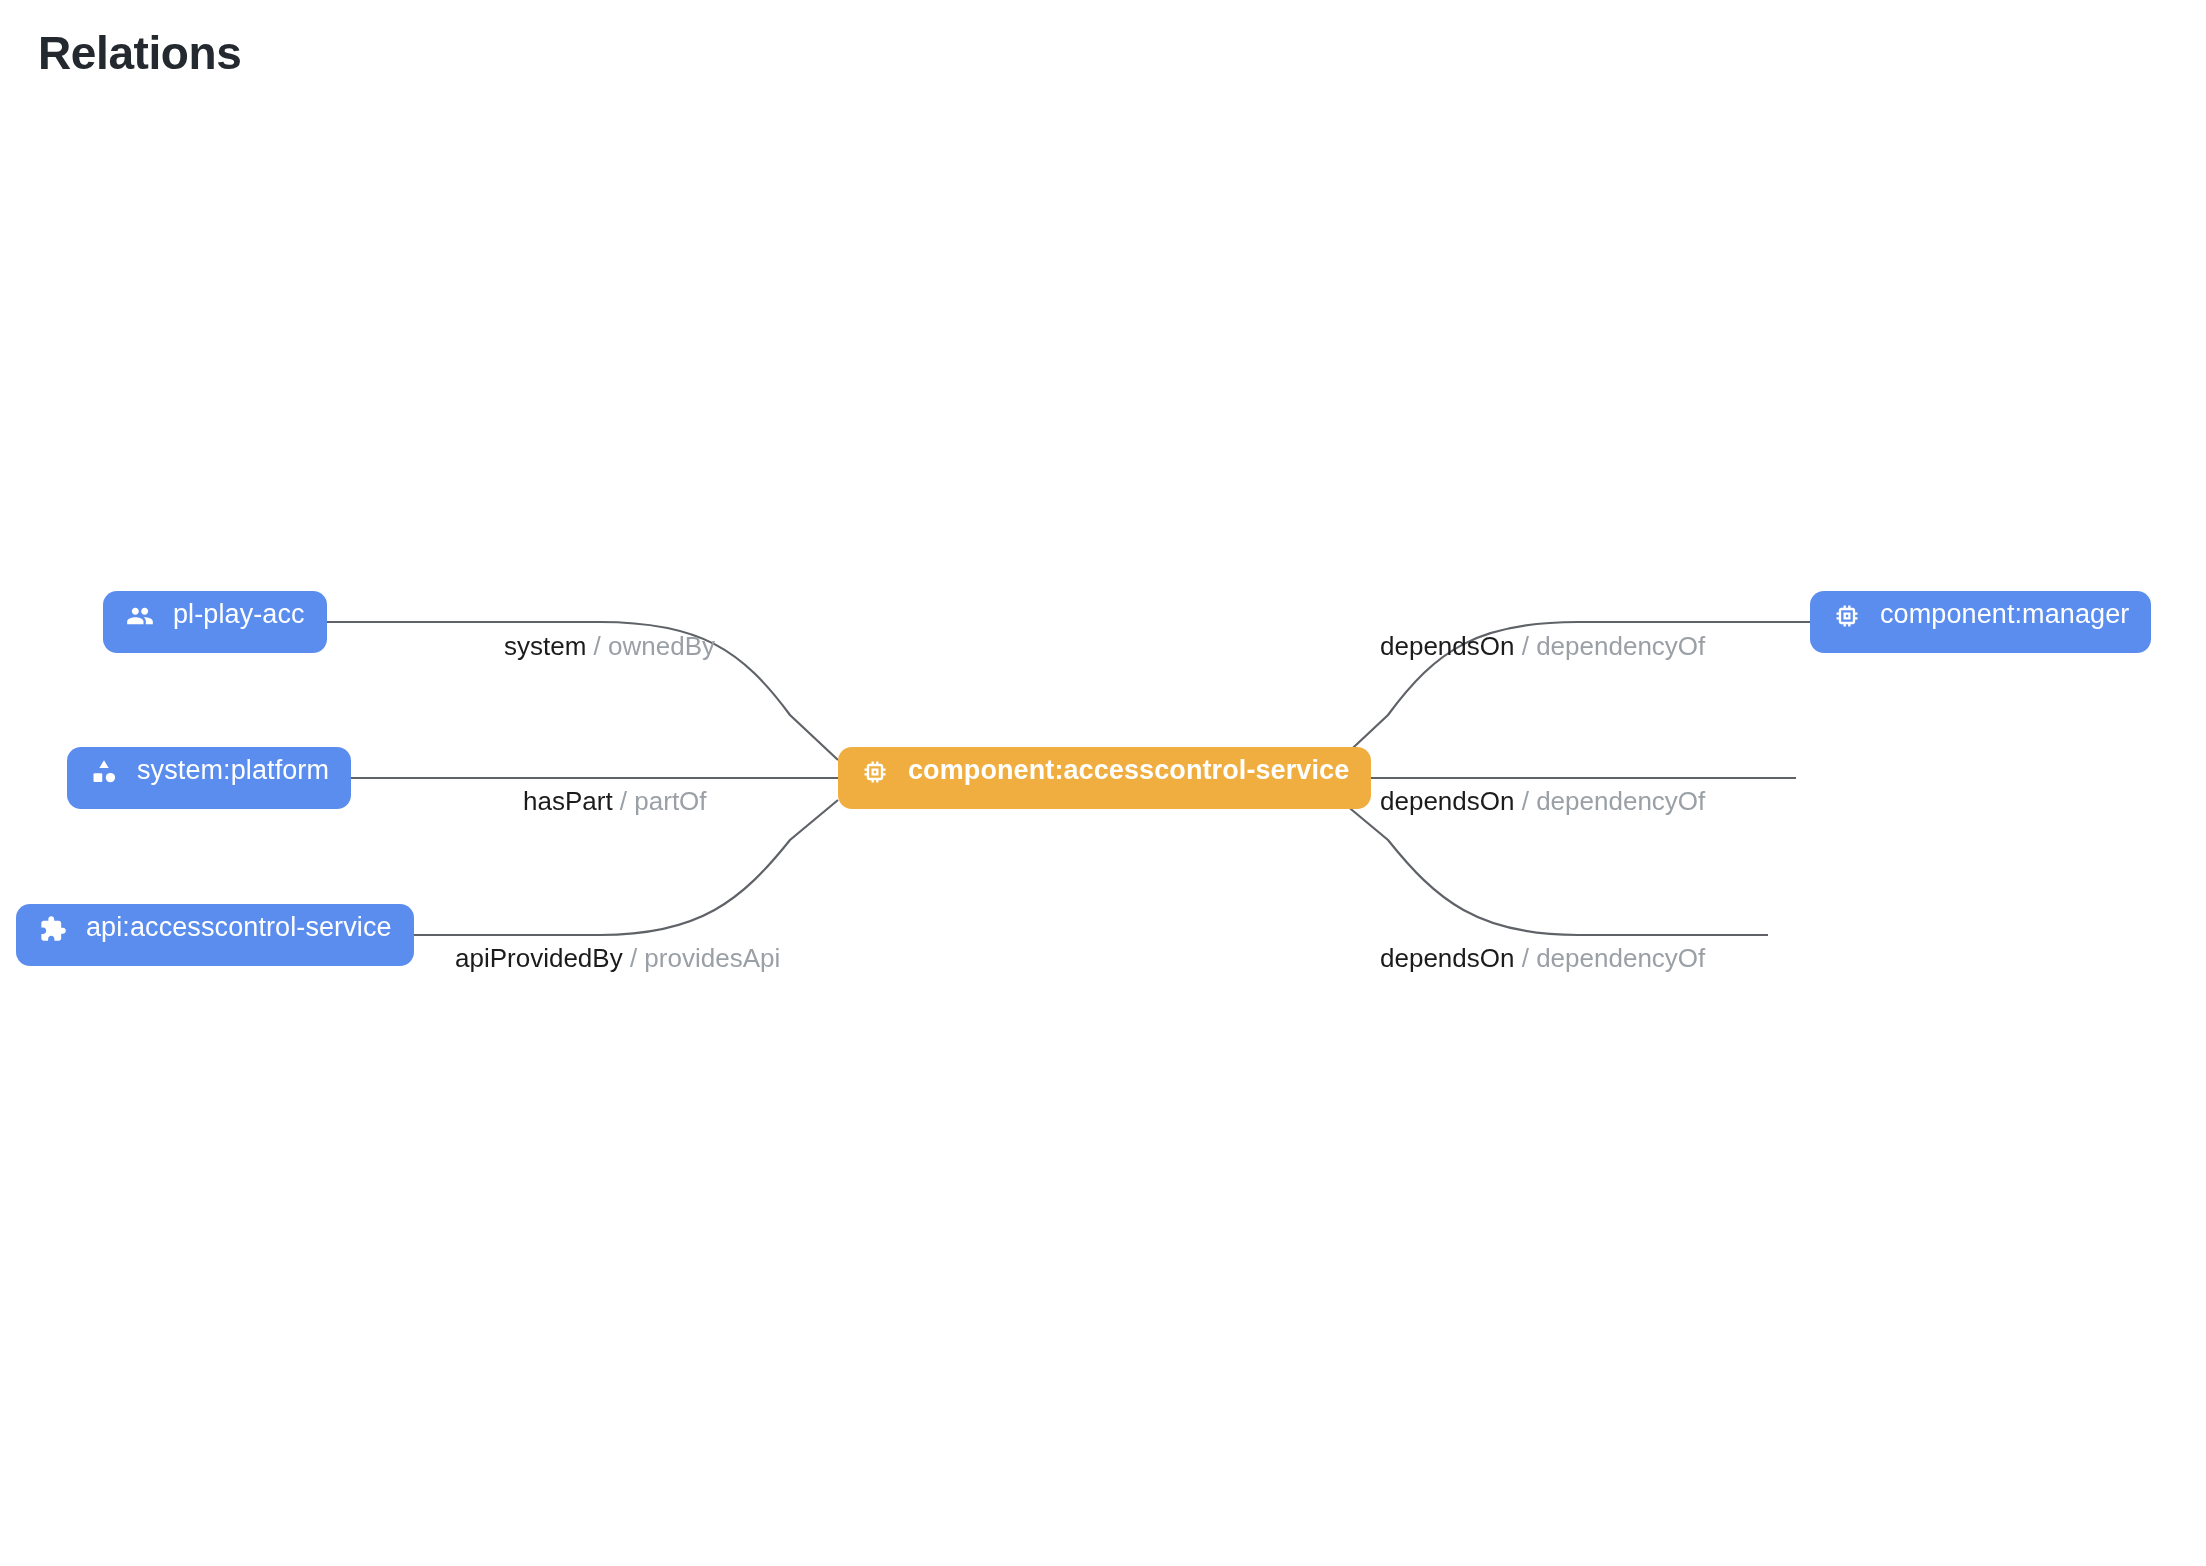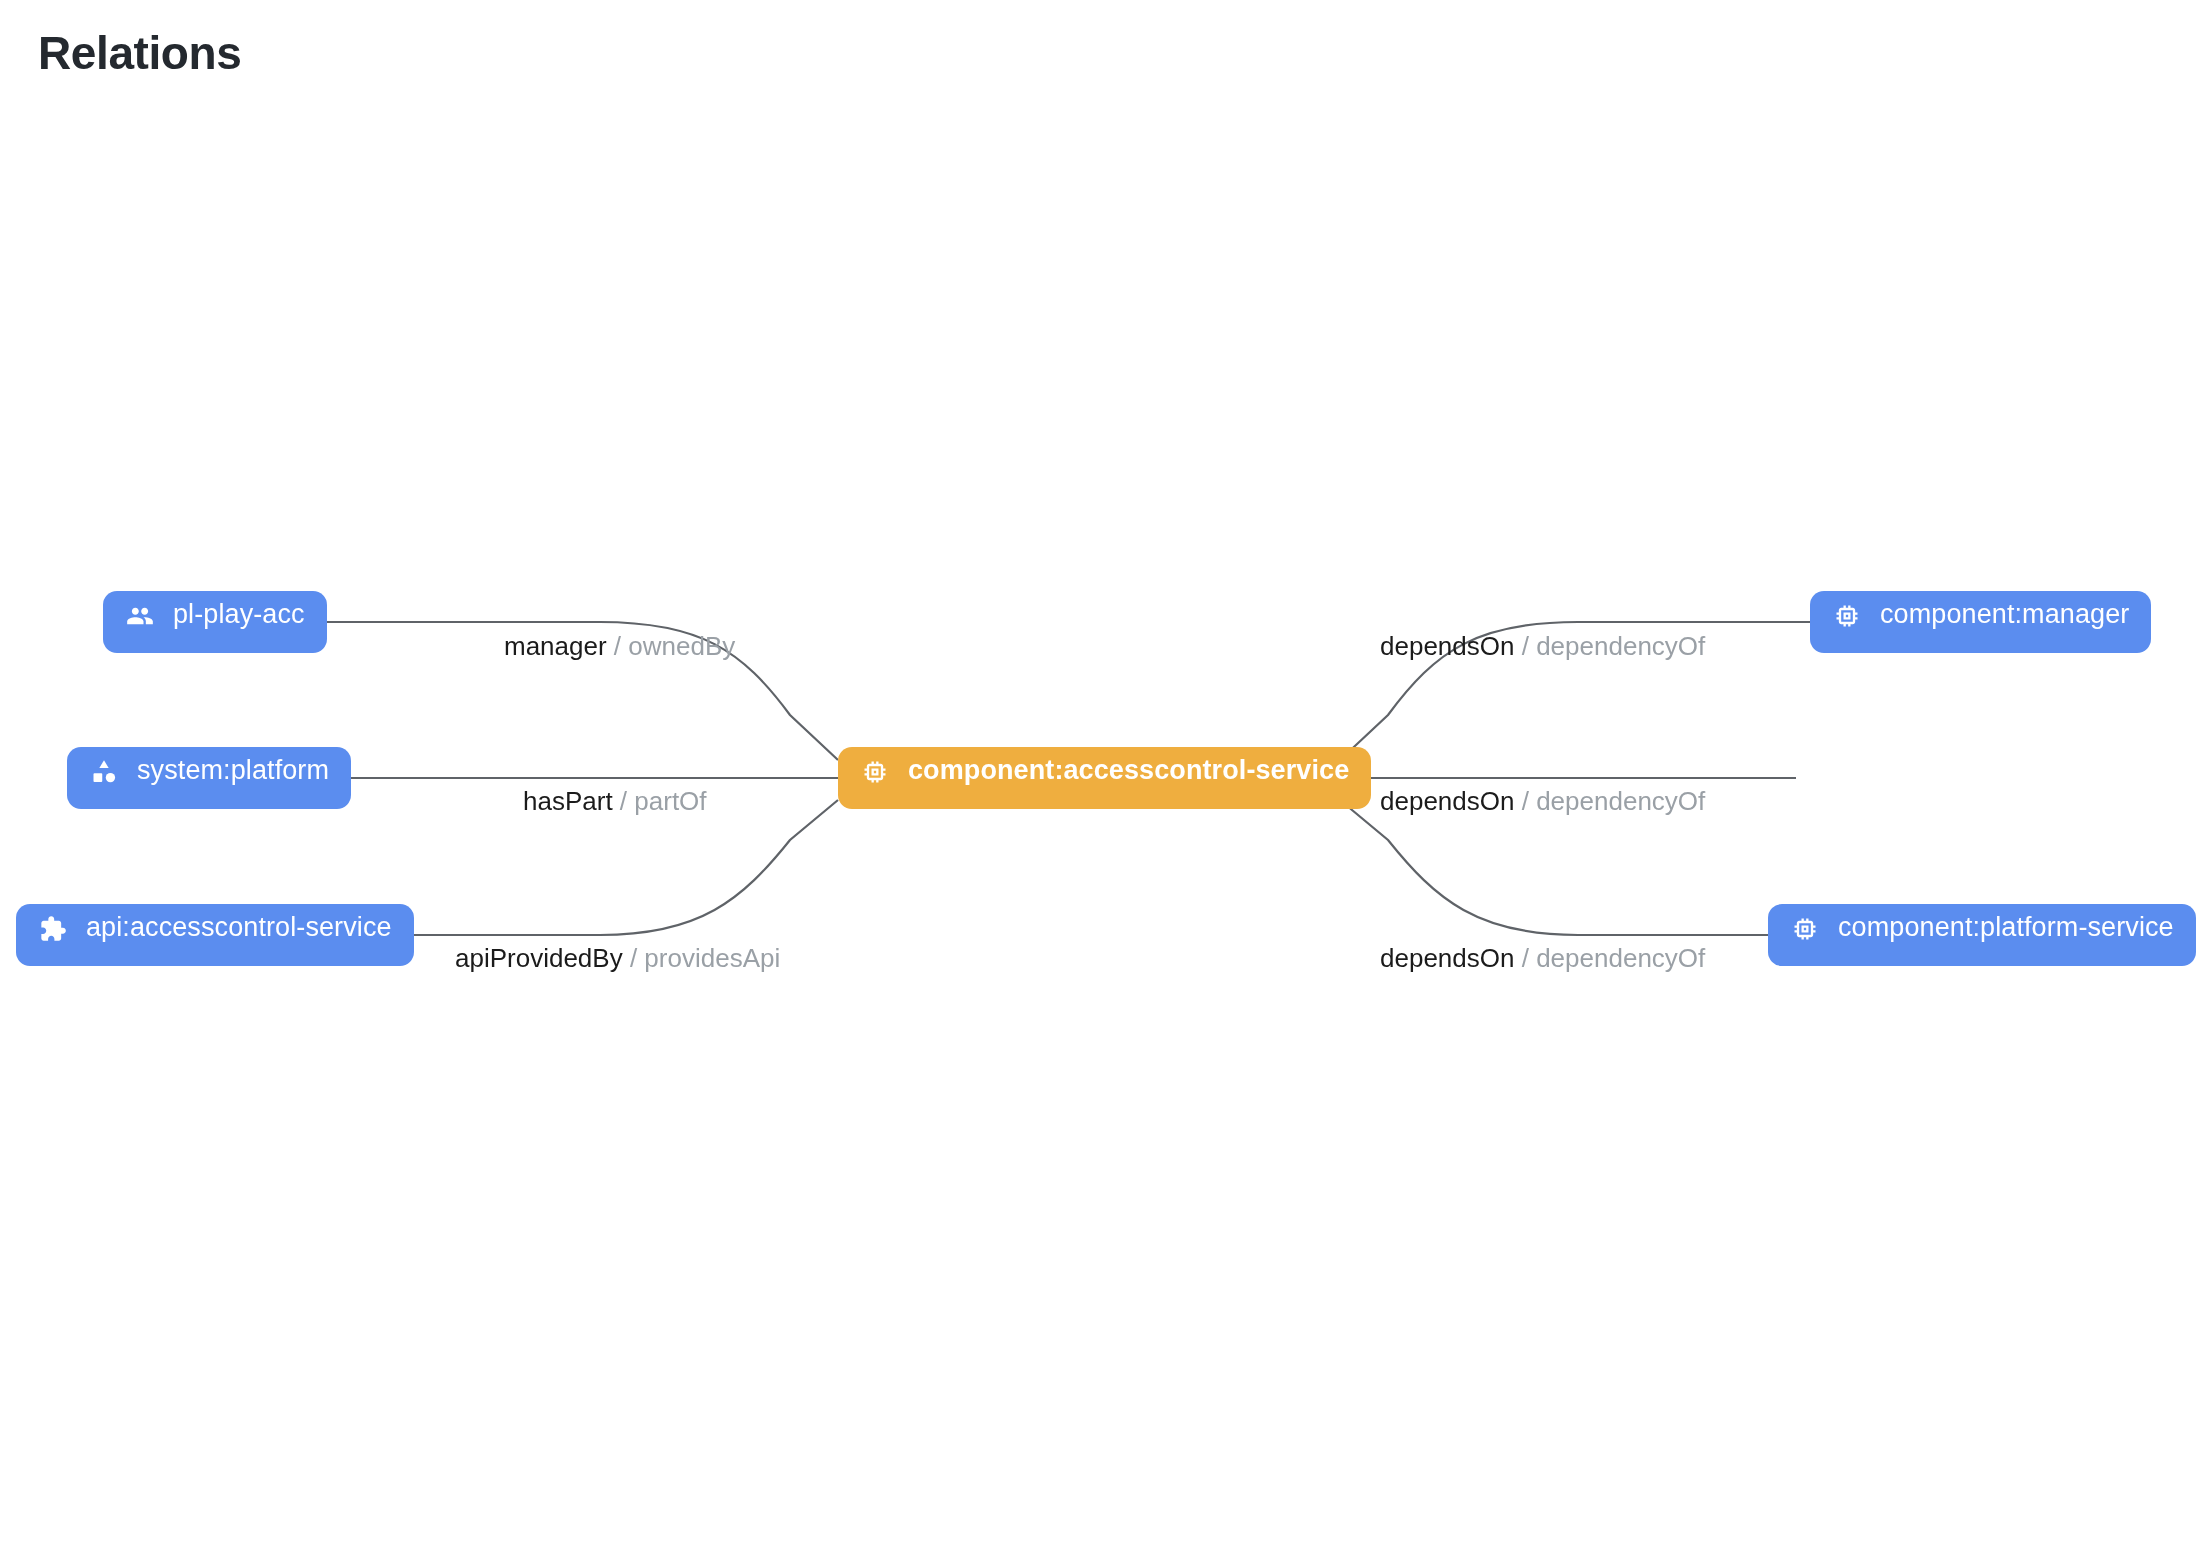--- a/index.html
+++ b/index.html
@@ -189,31 +189,23 @@
     <div class="node blue right-col" style="left:1810px; top:591px;">
       <span class="node-icon">
         <svg width="28" height="28" viewBox="0 0 24 24" fill="#ffffff">
           <path d="M15 9H9v6h6V9zm-2 4h-2v-2h2v2zm8-2V9h-2V7c0-1.1-.9-2-2-2h-2V3h-2v2h-2V3H9v2H7c-1.1 0-2 .9-2 2v2H3v2h2v2H3v2h2v2c0 1.1.9 2 2 2h2v2h2v-2h2v2h2v-2h2c1.1 0 2-.9 2-2v-2h2v-2h-2v-2h2zm-4 6H7V7h10v10z"></path>
         </svg>
       </span>
       <span class="node-label">component:manager</span>
     </div>
 
 
-    <div class="node blue right-col" style="left:1768px; top:904px;">
-      <span class="node-icon">
-        <svg width="28" height="28" viewBox="0 0 24 24" fill="#ffffff">
-          <path d="M15 9H9v6h6V9zm-2 4h-2v-2h2v2zm8-2V9h-2V7c0-1.1-.9-2-2-2h-2V3h-2v2h-2V3H9v2H7c-1.1 0-2 .9-2 2v2H3v2h2v2H3v2h2v2c0 1.1.9 2 2 2h2v2h2v-2h2v2h2v-2h2c1.1 0 2-.9 2-2v-2h2v-2h-2v-2h2zm-4 6H7V7h10v10z"></path>
-        </svg>
-      </span>
-      <span class="node-label">component:platform-service</span>
-    </div>
 
     <div class="edge-label" style="left:504px; top:633px;">
-      <span class="fwd">manager</span>
+      <span class="fwd">system</span>
       <span class="sep">/</span>
       <span class="rev">ownedBy</span>
     </div>
 
     <div class="edge-label" style="left:523px; top:788px;">
       <span class="fwd">hasPart</span>
       <span class="sep">/</span>
       <span class="rev">partOf</span>
     </div>
 

